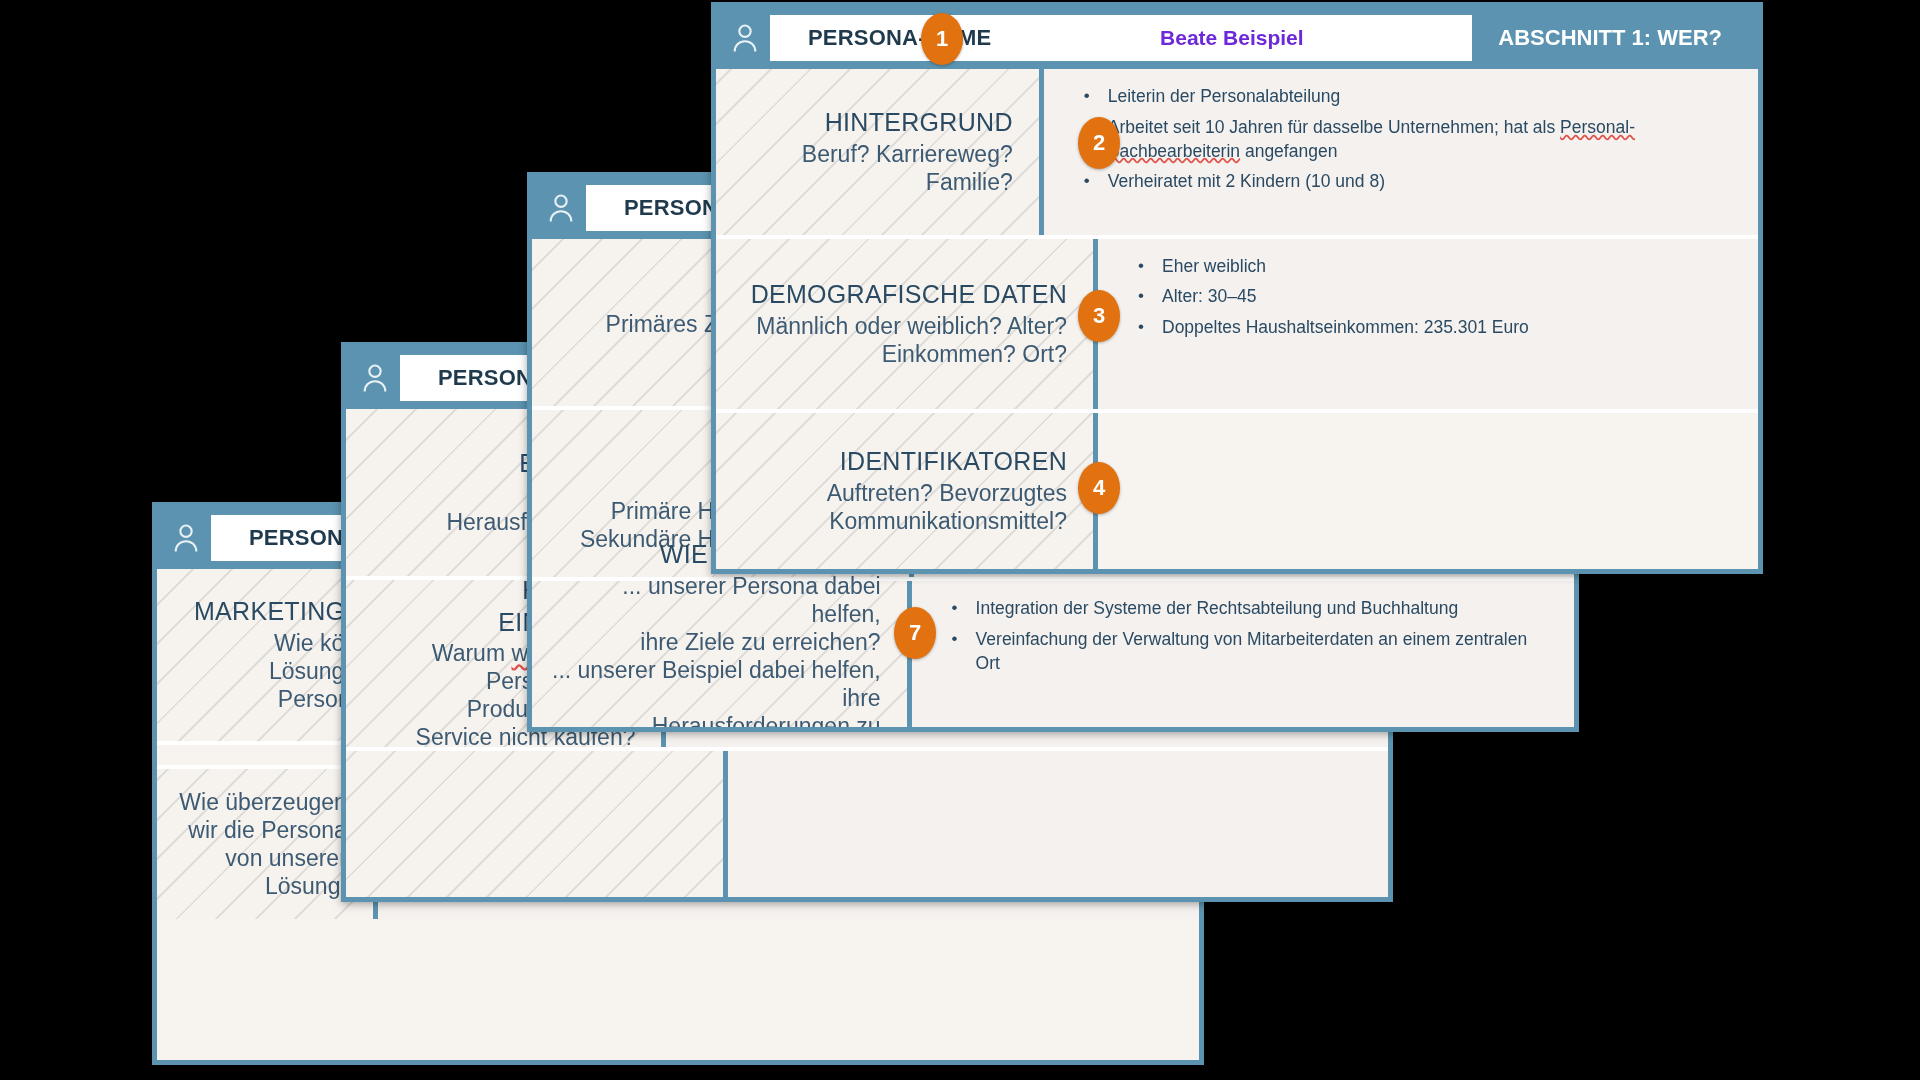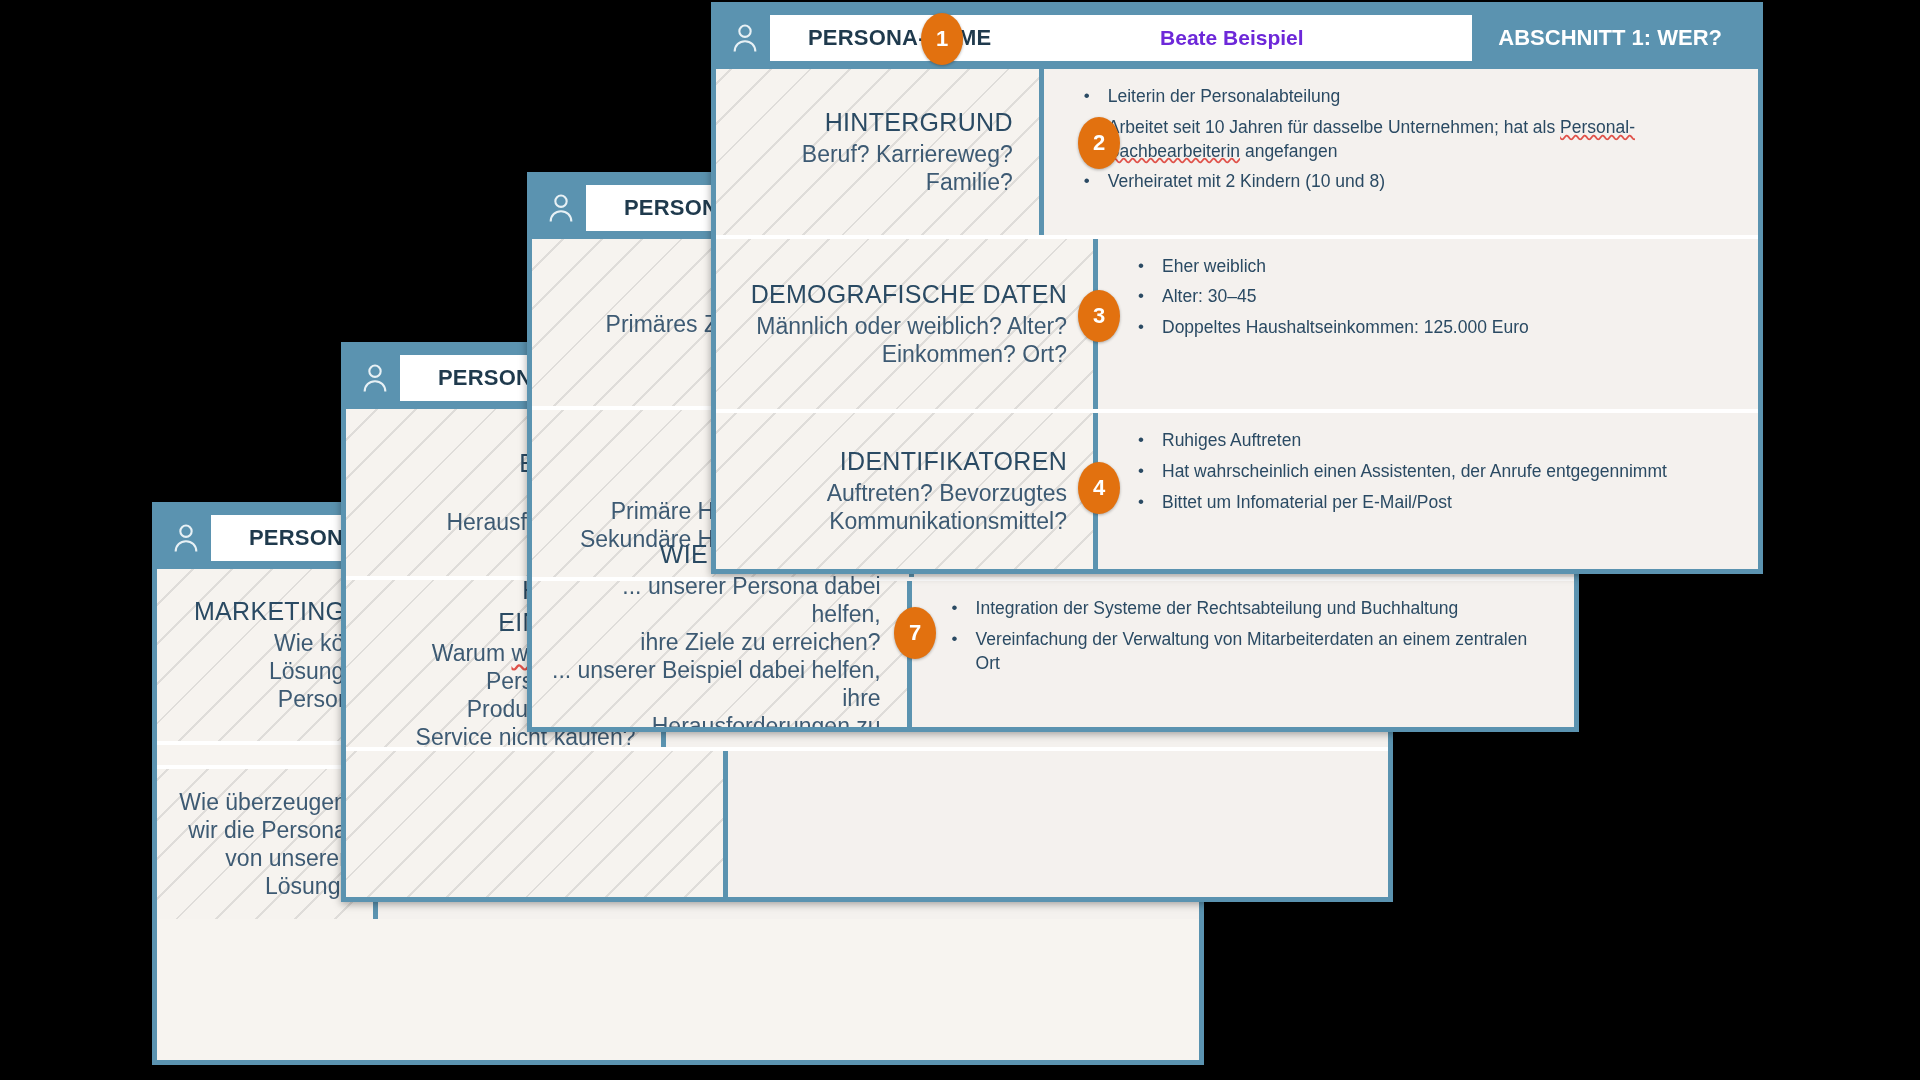--- a/index.html
+++ b/index.html
@@ -325,36 +325,29 @@
       <div class="row">
         <div class="prompt">
           <div class="ttl">DEMOGRAFISCHE DATEN</div>
           <div class="sub">Männlich oder weiblich? Alter?</div>
           <div class="sub">Einkommen? Ort?</div>
         </div>
         <div class="answers">
           <ul>
             <li>Eher weiblich</li>
             <li>Alter: 30–45</li>
-            <li>Doppeltes Haushaltseinkommen: 125.000 Euro</li>
+            <li>Doppeltes Haushaltseinkommen: 235.301 Euro</li>
           </ul>
         </div>
       </div>
       <div class="row">
         <div class="prompt">
           <div class="ttl">IDENTIFIKATOREN</div>
           <div class="sub">Auftreten? Bevorzugtes</div>
           <div class="sub">Kommunikationsmittel?</div>
-        </div>
-        <div class="answers">
-          <ul>
-            <li>Ruhiges Auftreten</li>
-            <li>Hat wahrscheinlich einen Assistenten, der Anrufe entgegennimmt</li>
-            <li>Bittet um Infomaterial per E-Mail/Post</li>
-          </ul>
         </div>
       </div>
     </div>
     <div class="badge" style="left:205px;top:6px;">1</div>
     <div class="badge" style="left:362px;top:110px;">2</div>
     <div class="badge" style="left:362px;top:283px;">3</div>
     <div class="badge" style="left:362px;top:455px;">4</div>
   </div>
 
 </div>

